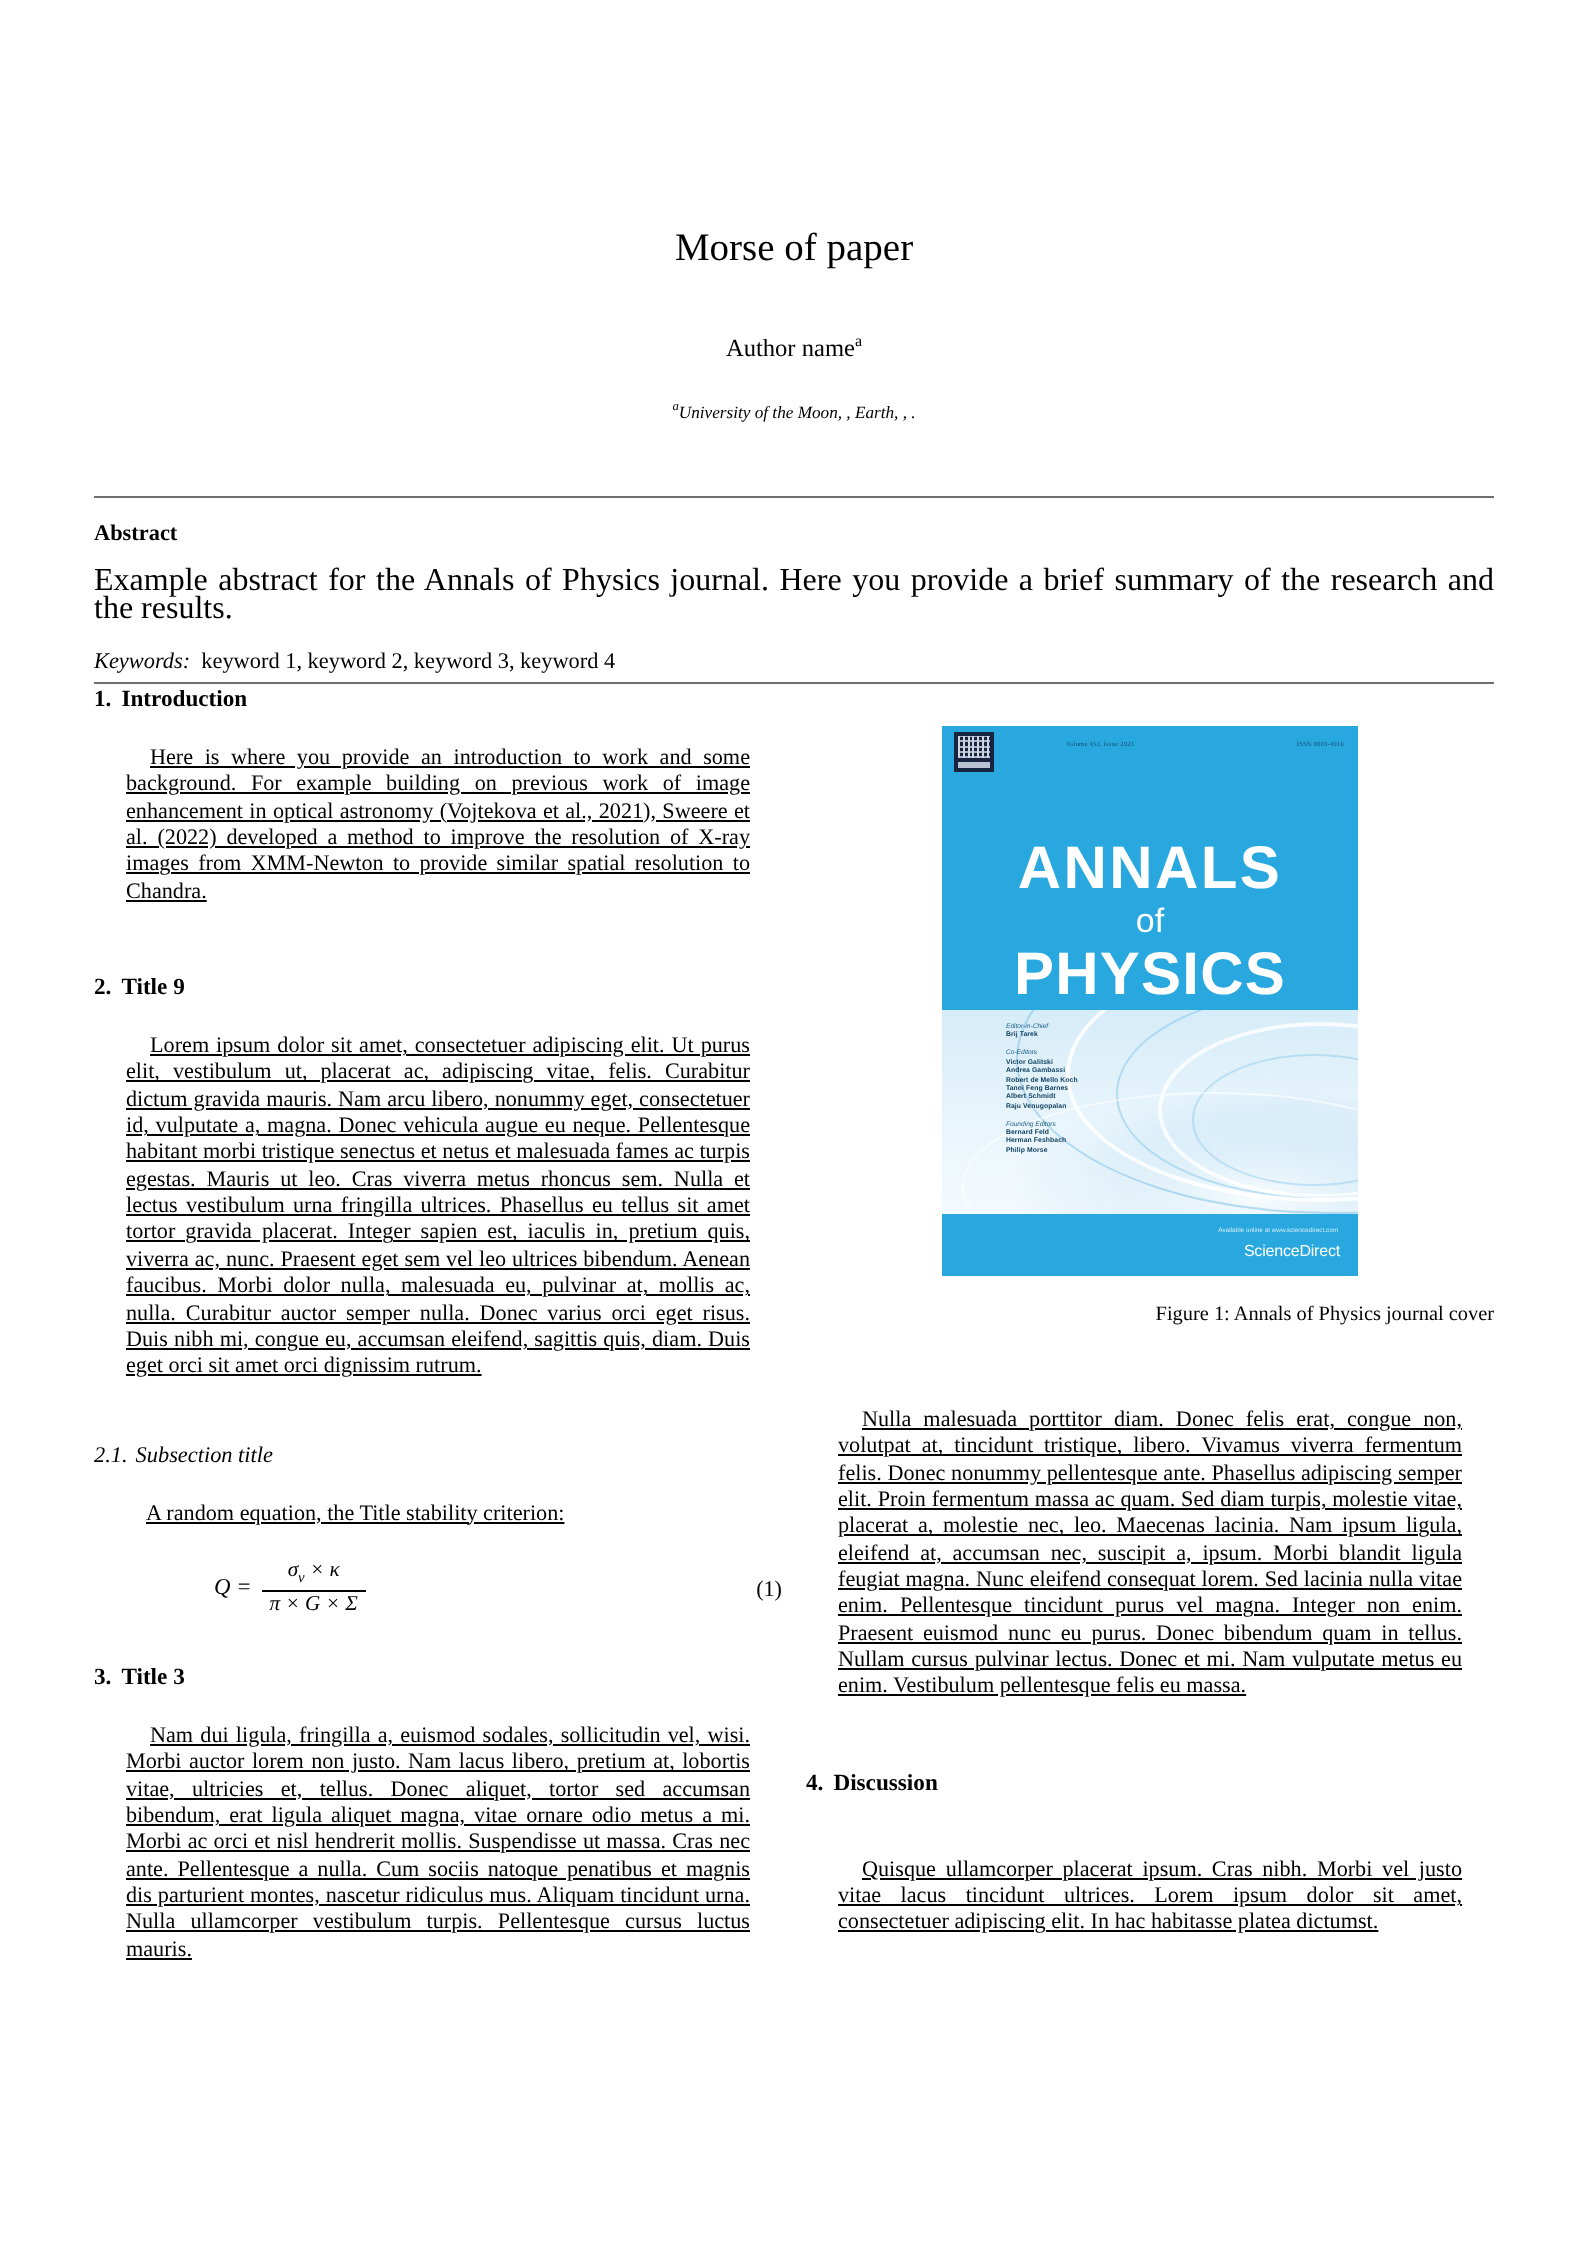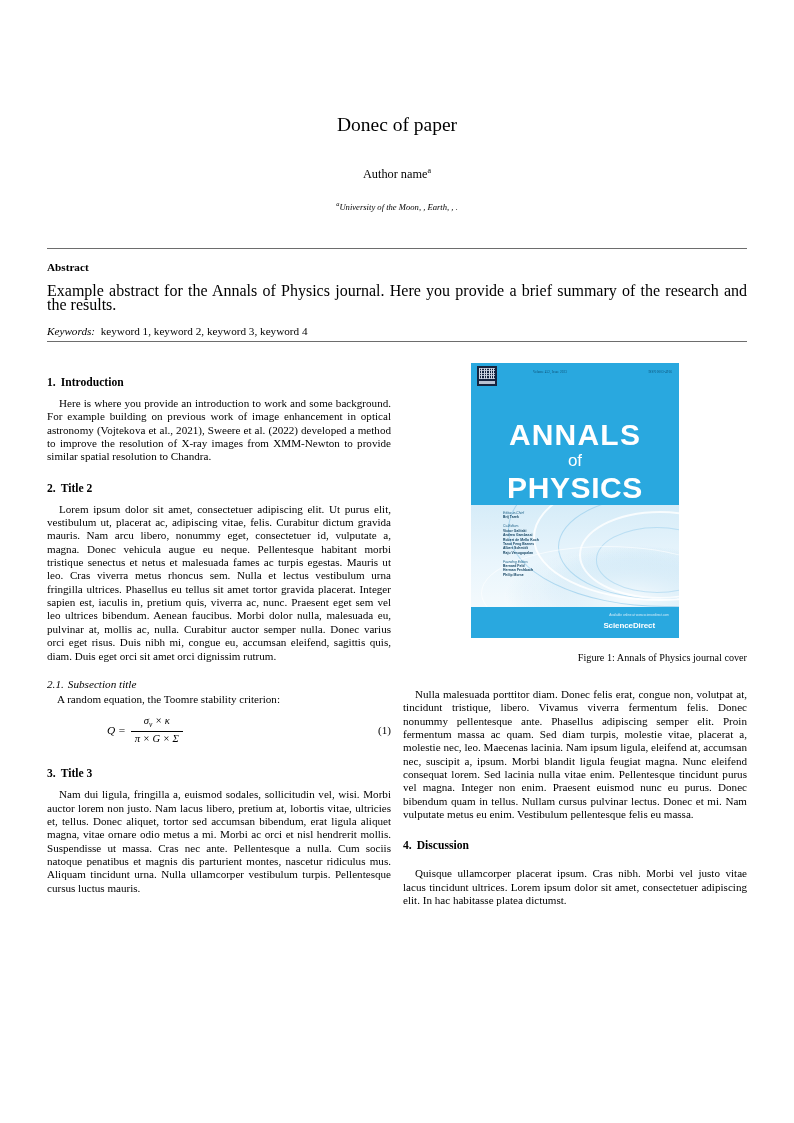--- a/index.html
+++ b/index.html
@@ -81,21 +81,21 @@
     font-size: 11.2px;
     margin: 0;
   }
   .keywords-label {
     font-style: italic;
   }
 
   
   .col {
     position: absolute;
-    top: 376px;
+    top: 343px;
     width: 344px;
   }
   .col-left  { left: 47px; }
   .col-right { left: 403px; }
 
   h2.sec {
     font-size: 11.6px;
     font-weight: bold;
     margin: 0 0 7px 0;
     line-height: 14px;
@@ -108,23 +108,24 @@
     font-style: italic;
     margin: 0 0 2px 0;
     line-height: 14px;
   }
   h3.subsec .num { margin-right: 4px; }
 
   p.body {
     font-size: 11.1px;
     line-height: 13.35px;
     text-align: justify;
-    margin: 0;
+    margin: 16px;
     text-indent: 12px;
     hyphens: auto;
+    text-decoration: underline;
     -webkit-hyphens: auto;
   }
   p.body.tight { text-indent: 10px; }
   .gap-sec { height: 18px; }
   .gap-sub { height: 14px; }
   .gap-par { height: 7px; }
 
   
   .equation-row {
     position: relative;
@@ -310,26 +311,26 @@
     position: absolute;
     right: 10px;
     top: 6px;
     font-size: 3.2px;
     color: #d3ecf8;
     font-family: "Liberation Sans", "DejaVu Sans", sans-serif;
     white-space: nowrap;
   }
   .sd-logo {
     position: absolute;
-    right: 24px;
+    right: 9px;
     top: 14px;
     font-size: 8px;
     color: #ffffff;
     font-family: "Liberation Sans", "DejaVu Sans", sans-serif;
-    font-weight: bold;
+    font-weight: normal;
     letter-spacing: -0.1px;
   }
 
   .fig-caption {
     margin-top: 13px;
     text-align: right;
     font-size: 10.2px;
     line-height: 13px;
   }
 
@@ -344,47 +345,47 @@
     font-size: 9.6px;
     font-style: italic;
   }
 </style>
 </head>
 <body>
 
 <div class="page">
 
   <div class="title-block">
-    <h1 class="paper-title">Donec of paper</h1>
+    <h1 class="paper-title">Morse of paper</h1>
     <div class="author-line"><span>Author name</span><sup>a</sup></div>
     <div class="affiliation"><sup>a</sup><span>University of the Moon, , Earth, , .</span></div>
   </div>
 
   <div class="rule rule-top"></div>
   <div class="abstract-block">
     <p class="abstract-head">Abstract</p>
     <p class="abstract-text">Example abstract for the Annals of Physics journal. Here you provide a brief summary of the research and the results.</p>
     <p class="keywords-line"><span class="keywords-label">Keywords:</span>&nbsp; <span>keyword 1, keyword 2, keyword 3, keyword 4</span></p>
   </div>
   <div class="rule rule-bot"></div>
 
   <div class="col col-left">
 
     <h2 class="sec"><span class="num">1.</span><span>Introduction</span></h2>
     <p class="body">Here is where you provide an introduction to work and some background. For example building on previous work of image enhancement in optical astronomy (Vojtekova et al., 2021), Sweere et al. (2022) developed a method to improve the resolution of X-ray images from XMM-Newton to provide similar spatial resolution to Chandra.</p>
 
     <div class="gap-sec"></div>
 
-    <h2 class="sec"><span class="num">2.</span><span>Title 2</span></h2>
+    <h2 class="sec"><span class="num">2.</span><span>Title 9</span></h2>
     <p class="body">Lorem ipsum dolor sit amet, consectetuer adipiscing elit. Ut purus elit, vestibulum ut, placerat ac, adipiscing vitae, felis. Curabitur dictum gravida mauris. Nam arcu libero, nonummy eget, consectetuer id, vulputate a, magna. Donec vehicula augue eu neque. Pellentesque habitant morbi tristique senectus et netus et malesuada fames ac turpis egestas. Mauris ut leo. Cras viverra metus rhoncus sem. Nulla et lectus vestibulum urna fringilla ultrices. Phasellus eu tellus sit amet tortor gravida placerat. Integer sapien est, iaculis in, pretium quis, viverra ac, nunc. Praesent eget sem vel leo ultrices bibendum. Aenean faucibus. Morbi dolor nulla, malesuada eu, pulvinar at, mollis ac, nulla. Curabitur auctor semper nulla. Donec varius orci eget risus. Duis nibh mi, congue eu, accumsan eleifend, sagittis quis, diam. Duis eget orci sit amet orci dignissim rutrum.</p>
 
     <div class="gap-sub"></div>
 
     <h3 class="subsec"><span class="num">2.1.</span><span>Subsection title</span></h3>
-    <p class="body tight">A random equation, the Toomre stability criterion:</p>
+    <p class="body tight">A random equation, the Title stability criterion:</p>
 
     <div class="equation-row">
       <div class="eq-body">
         <span class="eq-lhs">Q =</span>
         <span class="frac">
           <span class="num-part"><span>σ</span><span class="sub">v</span> <span>× κ</span></span>
           <span class="bar"></span>
           <span class="den-part">π × G × Σ</span>
         </span>
       </div>

